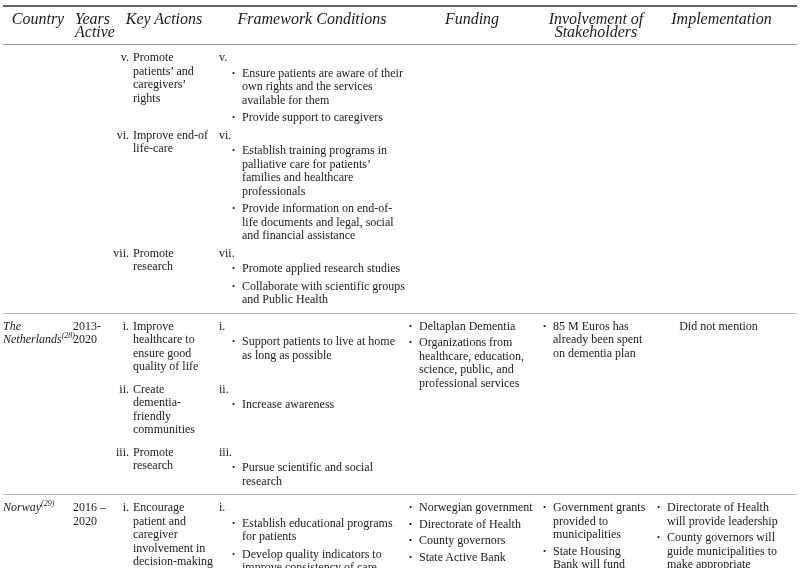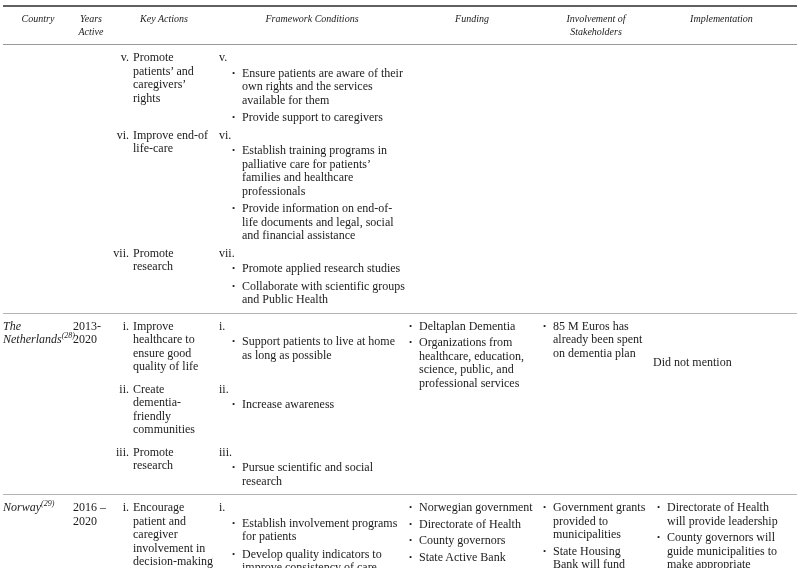--- a/index.html
+++ b/index.html
@@ -14,21 +14,21 @@
     margin: 5px 3px 0 3px;
     border-top: 2px solid #616161;
     border-bottom: 2px solid #585858;
   }
   .grid {
     display: grid;
     grid-template-columns: 70px 36px 110px 186px 134px 114px 137px;
   }
   .thead {
     font-style: italic;
-    font-size: 10px;
+    font-size: 16px;
     line-height: 13px;
     text-align: center;
     padding: 5px 0 6px 0;
     border-bottom: 1px solid #9a9a9a;
   }
   .thead .h { padding: 0 2px; }
   .row {
     font-size: 12px;
     line-height: 13.5px;
     padding: 6px 0 6px 0;
@@ -52,21 +52,21 @@
   .fw-num { text-align: right; }
   .ka-num { margin-bottom: 2px; }
   ul { list-style: none; margin: 0; padding: 0; }
   .alist { padding-left: 13px; }
   .alist li { display: grid; grid-template-columns: 10px 1fr; margin-bottom: 4px; }
   .alist li:last-child { margin-bottom: 0; }
   .blist { padding: 0 2px 0 4px; }
   .blist li { display: grid; grid-template-columns: 10px 1fr; margin-bottom: 3px; }
   .blist li:last-child { margin-bottom: 0; }
   .b { font-size: 9px; line-height: 13.5px; }
-  .c-impl .center-note { text-align: left; padding-right: 2px; margin-top: 36px; }
+  .c-impl .center-note { text-align: center; padding-right: 2px; }
 </style>
 </head>
 <body>
 
 <div class="table">
 
   <div class="grid thead">
     <div class="h">Country</div>
     <div class="h">Years Active</div>
     <div class="h">Key Actions</div>
@@ -240,21 +240,21 @@
       <div class="subrow">
         <div class="fw">
           <span class="fw-num">i.</span>
           <span>Encourage patient and caregiver involvement in decision-making</span>
         </div>
         <div class="ka">
           <div class="ka-num">i.</div>
           <ul class="alist">
             <li>
                 <span class="b">•</span>
-                <span>Establish involvement programs for patients</span>
+                <span>Establish educational programs for patients</span>
               </li>
             <li>
                 <span class="b">•</span>
                 <span>Develop quality indicators to improve consistency of care</span>
               </li>
 
           </ul>
         </div>
       </div>
     </div>

